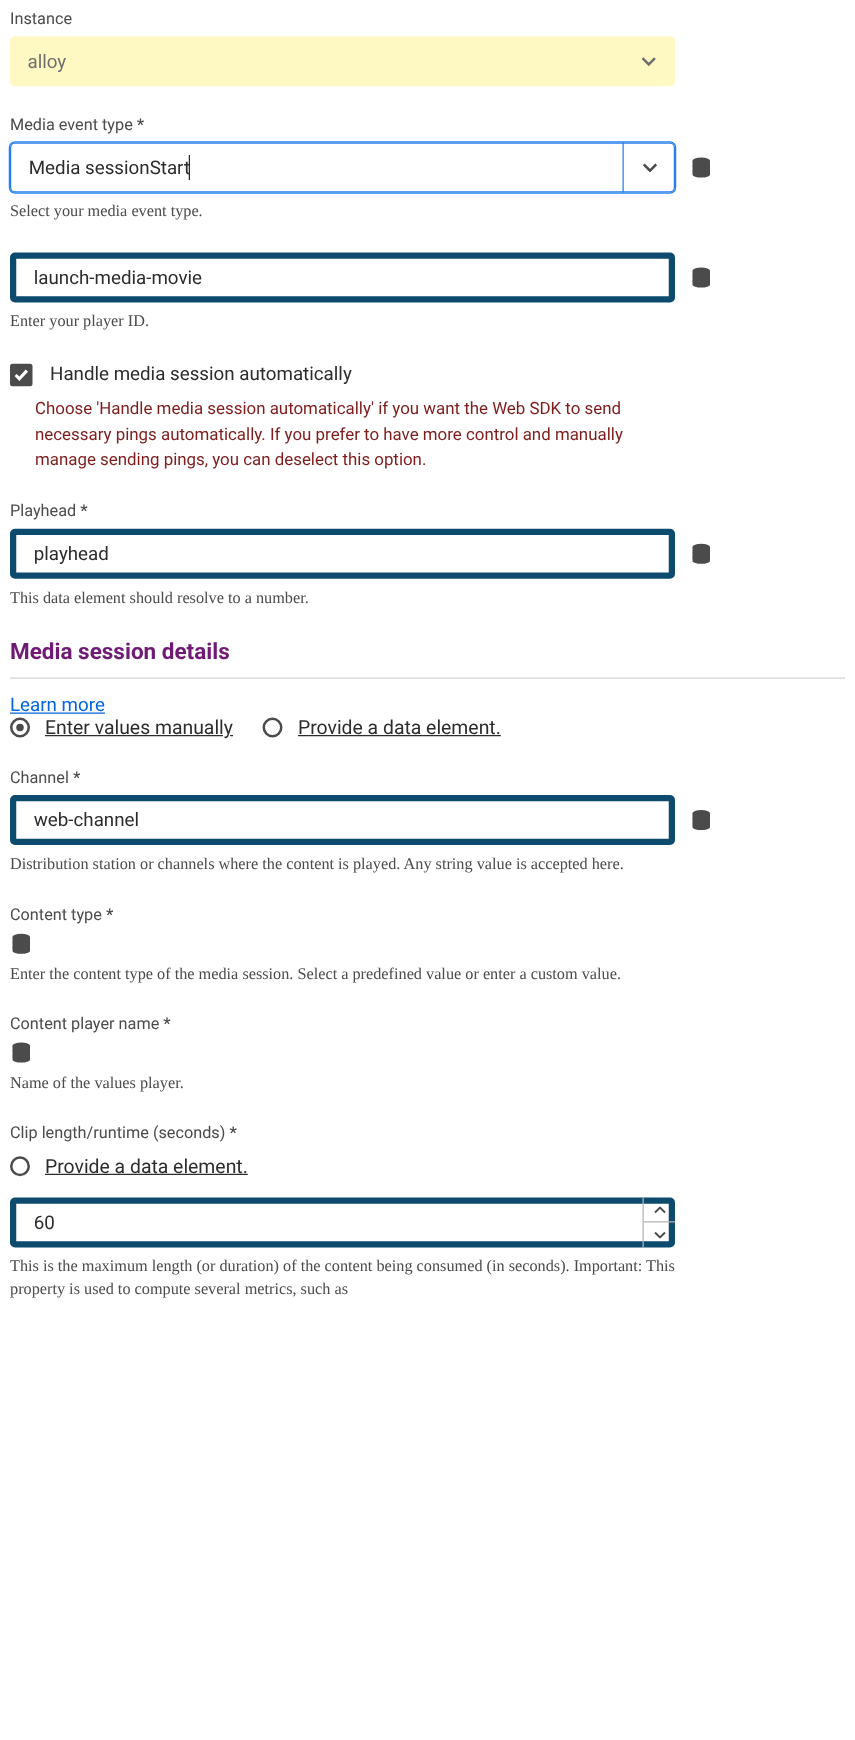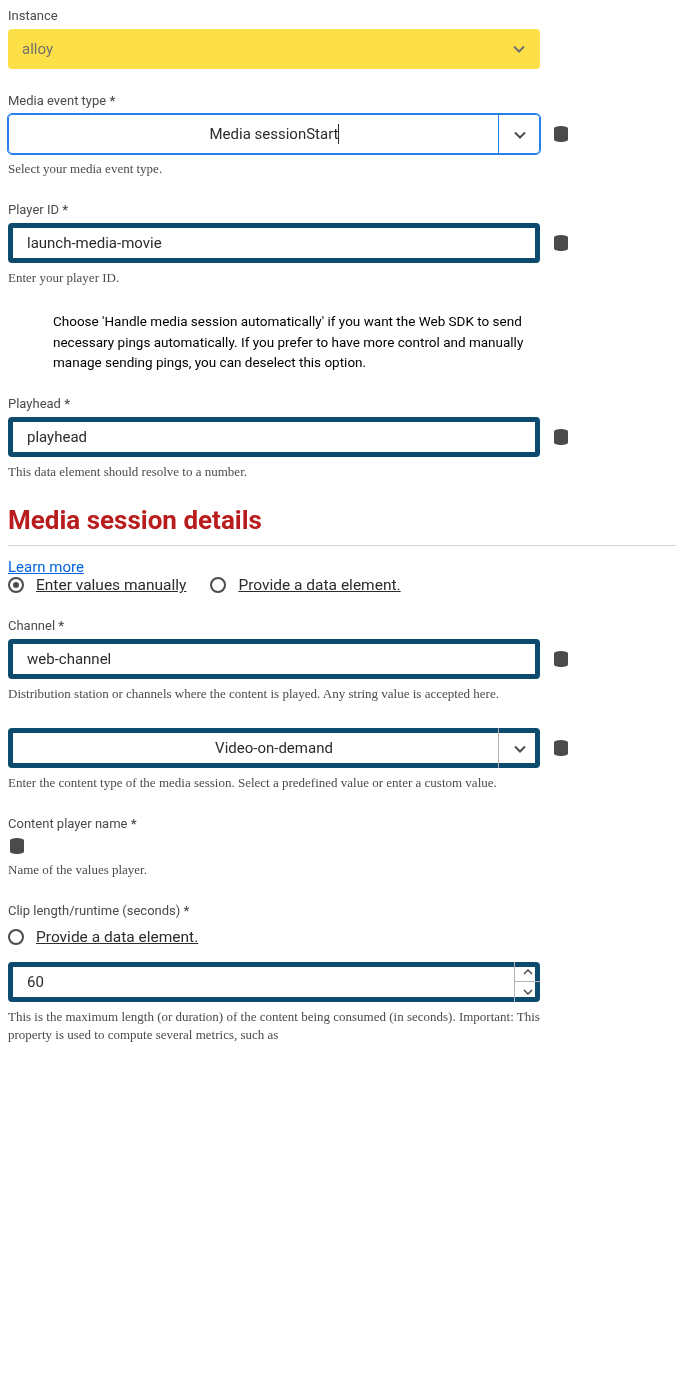--- a/index.html
+++ b/index.html
@@ -31,32 +31,31 @@
     border: 5px solid #0c4a6e;
     border-radius: 4px;
     padding: 0 14px;
     font-size: 15px;
     color: #2c2c2c;
     background: #fff;
     display: flex;
     align-items: center;
   }
   .select-disabled {
-    background: #fde047;
+    background: #fef9c3;
     border: none;
     color: #707070;
     justify-content: space-between;
   }
   .combo-wrap {
     position: relative;
     width: 532px;
   }
   .combo-input {
     width: 100%;
-    justify-content: center;
   }
   .combo-focus {
     border: 1px solid #2680eb;
     outline: 1px solid #2680eb;
   }
   .combo-btn {
     position: absolute;
     right: 0; top: 0;
     width: 42px; height: 40px;
     border-left: 1px solid #b3b3b3;
@@ -97,29 +96,29 @@
     display: flex;
     align-items: center;
     justify-content: center;
     flex-shrink: 0;
     margin-top: 1px;
   }
   .checkbox svg { stroke: #fff; stroke-width: 2.5; fill: none; }
   .checkbox-label { font-size: 15px; color: #2c2c2c; }
   .checkbox-desc {
     font-size: 13.5px;
-    color: #000000;
+    color: #7f1d1d;
     line-height: 1.5;
-    margin-left: 45px;
+    margin-left: 20px;
     max-width: 500px;
   }
   .section-title {
-    font-size: 26px;
+    font-size: 18px;
     font-weight: 700;
-    color: #b91c1c;
+    color: #701a75;
     margin-bottom: 10px;
   }
   .divider {
     border: none;
     border-top: 1px solid #d3d3d3;
     margin: 0 0 12px 0;
   }
   .link {
     color: #0265dc;
     text-decoration: underline;
@@ -233,41 +232,46 @@
           <path d="M2 7.5v4c0 1.4 3.1 2.5 7 2.5s7-1.1 7-2.5v-4"></path>
           <path d="M2 11.5v3c0 1.4 3.1 2.5 7 2.5s7-1.1 7-2.5v-3"></path>
         </svg>
     </span>
   </div>
   <div class="help">Select your media event type.</div>
 </div>
 
 
 <div class="field">
-  <span class="label">
-    <span>Player ID</span> <span class="asterisk">*</span>
-  </span>
   <div class="input-row">
     <div class="text-input">
       <span>launch-media-movie</span>
     </div>
     <span class="db-icon">
       <svg width="18" height="18" viewBox="0 0 18 18">
           <ellipse cx="9" cy="3.5" rx="7" ry="2.5"></ellipse>
           <path d="M2 3.5v4c0 1.4 3.1 2.5 7 2.5s7-1.1 7-2.5v-4"></path>
           <path d="M2 7.5v4c0 1.4 3.1 2.5 7 2.5s7-1.1 7-2.5v-4"></path>
           <path d="M2 11.5v3c0 1.4 3.1 2.5 7 2.5s7-1.1 7-2.5v-3"></path>
         </svg>
     </span>
   </div>
   <div class="help">Enter your player ID.</div>
 </div>
 
 
 <div class="field">
+  <div class="checkbox-row">
+    <div class="checkbox">
+      <svg width="12" height="10" viewBox="0 0 12 10">
+          <path d="M1.5 5L4.5 8L10.5 1.5"></path>
+        </svg>
+    </div>
+    <span class="checkbox-label">Handle media session automatically</span>
+  </div>
   <div class="checkbox-desc">Choose 'Handle media session automatically' if you want the Web SDK to send necessary pings automatically. If you prefer to have more control and manually manage sending pings, you can deselect this option.</div>
 </div>
 
 
 <div class="field">
   <span class="label">
     <span>Playhead</span> <span class="asterisk">*</span>
   </span>
   <div class="input-row">
     <div class="text-input">
@@ -318,33 +322,24 @@
           <path d="M2 7.5v4c0 1.4 3.1 2.5 7 2.5s7-1.1 7-2.5v-4"></path>
           <path d="M2 11.5v3c0 1.4 3.1 2.5 7 2.5s7-1.1 7-2.5v-3"></path>
         </svg>
     </span>
   </div>
   <div class="help">Distribution station or channels where the content is played. Any string value is accepted here.</div>
 </div>
 
 
 <div class="field">
-  <div class="input-row">
-    <div class="combo-wrap">
-      <div class="combo-input">
-        <span>Video-on-demand</span>
-      </div>
-      <div class="combo-btn">
-        <span class="chevron">
-          <svg width="14" height="8" viewBox="0 0 14 8">
-              <path d="M2 1.5L7 6.5L12 1.5"></path>
-            </svg>
-        </span>
-      </div>
-    </div>
+  <span class="label">
+    <span>Content type</span> <span class="asterisk">*</span>
+  </span>
+  <div class="input-row">
     <span class="db-icon">
       <svg width="18" height="18" viewBox="0 0 18 18">
           <ellipse cx="9" cy="3.5" rx="7" ry="2.5"></ellipse>
           <path d="M2 3.5v4c0 1.4 3.1 2.5 7 2.5s7-1.1 7-2.5v-4"></path>
           <path d="M2 7.5v4c0 1.4 3.1 2.5 7 2.5s7-1.1 7-2.5v-4"></path>
           <path d="M2 11.5v3c0 1.4 3.1 2.5 7 2.5s7-1.1 7-2.5v-3"></path>
         </svg>
     </span>
   </div>
   <div class="help">Enter the content type of the media session. Select a predefined value or enter a custom value.</div>

